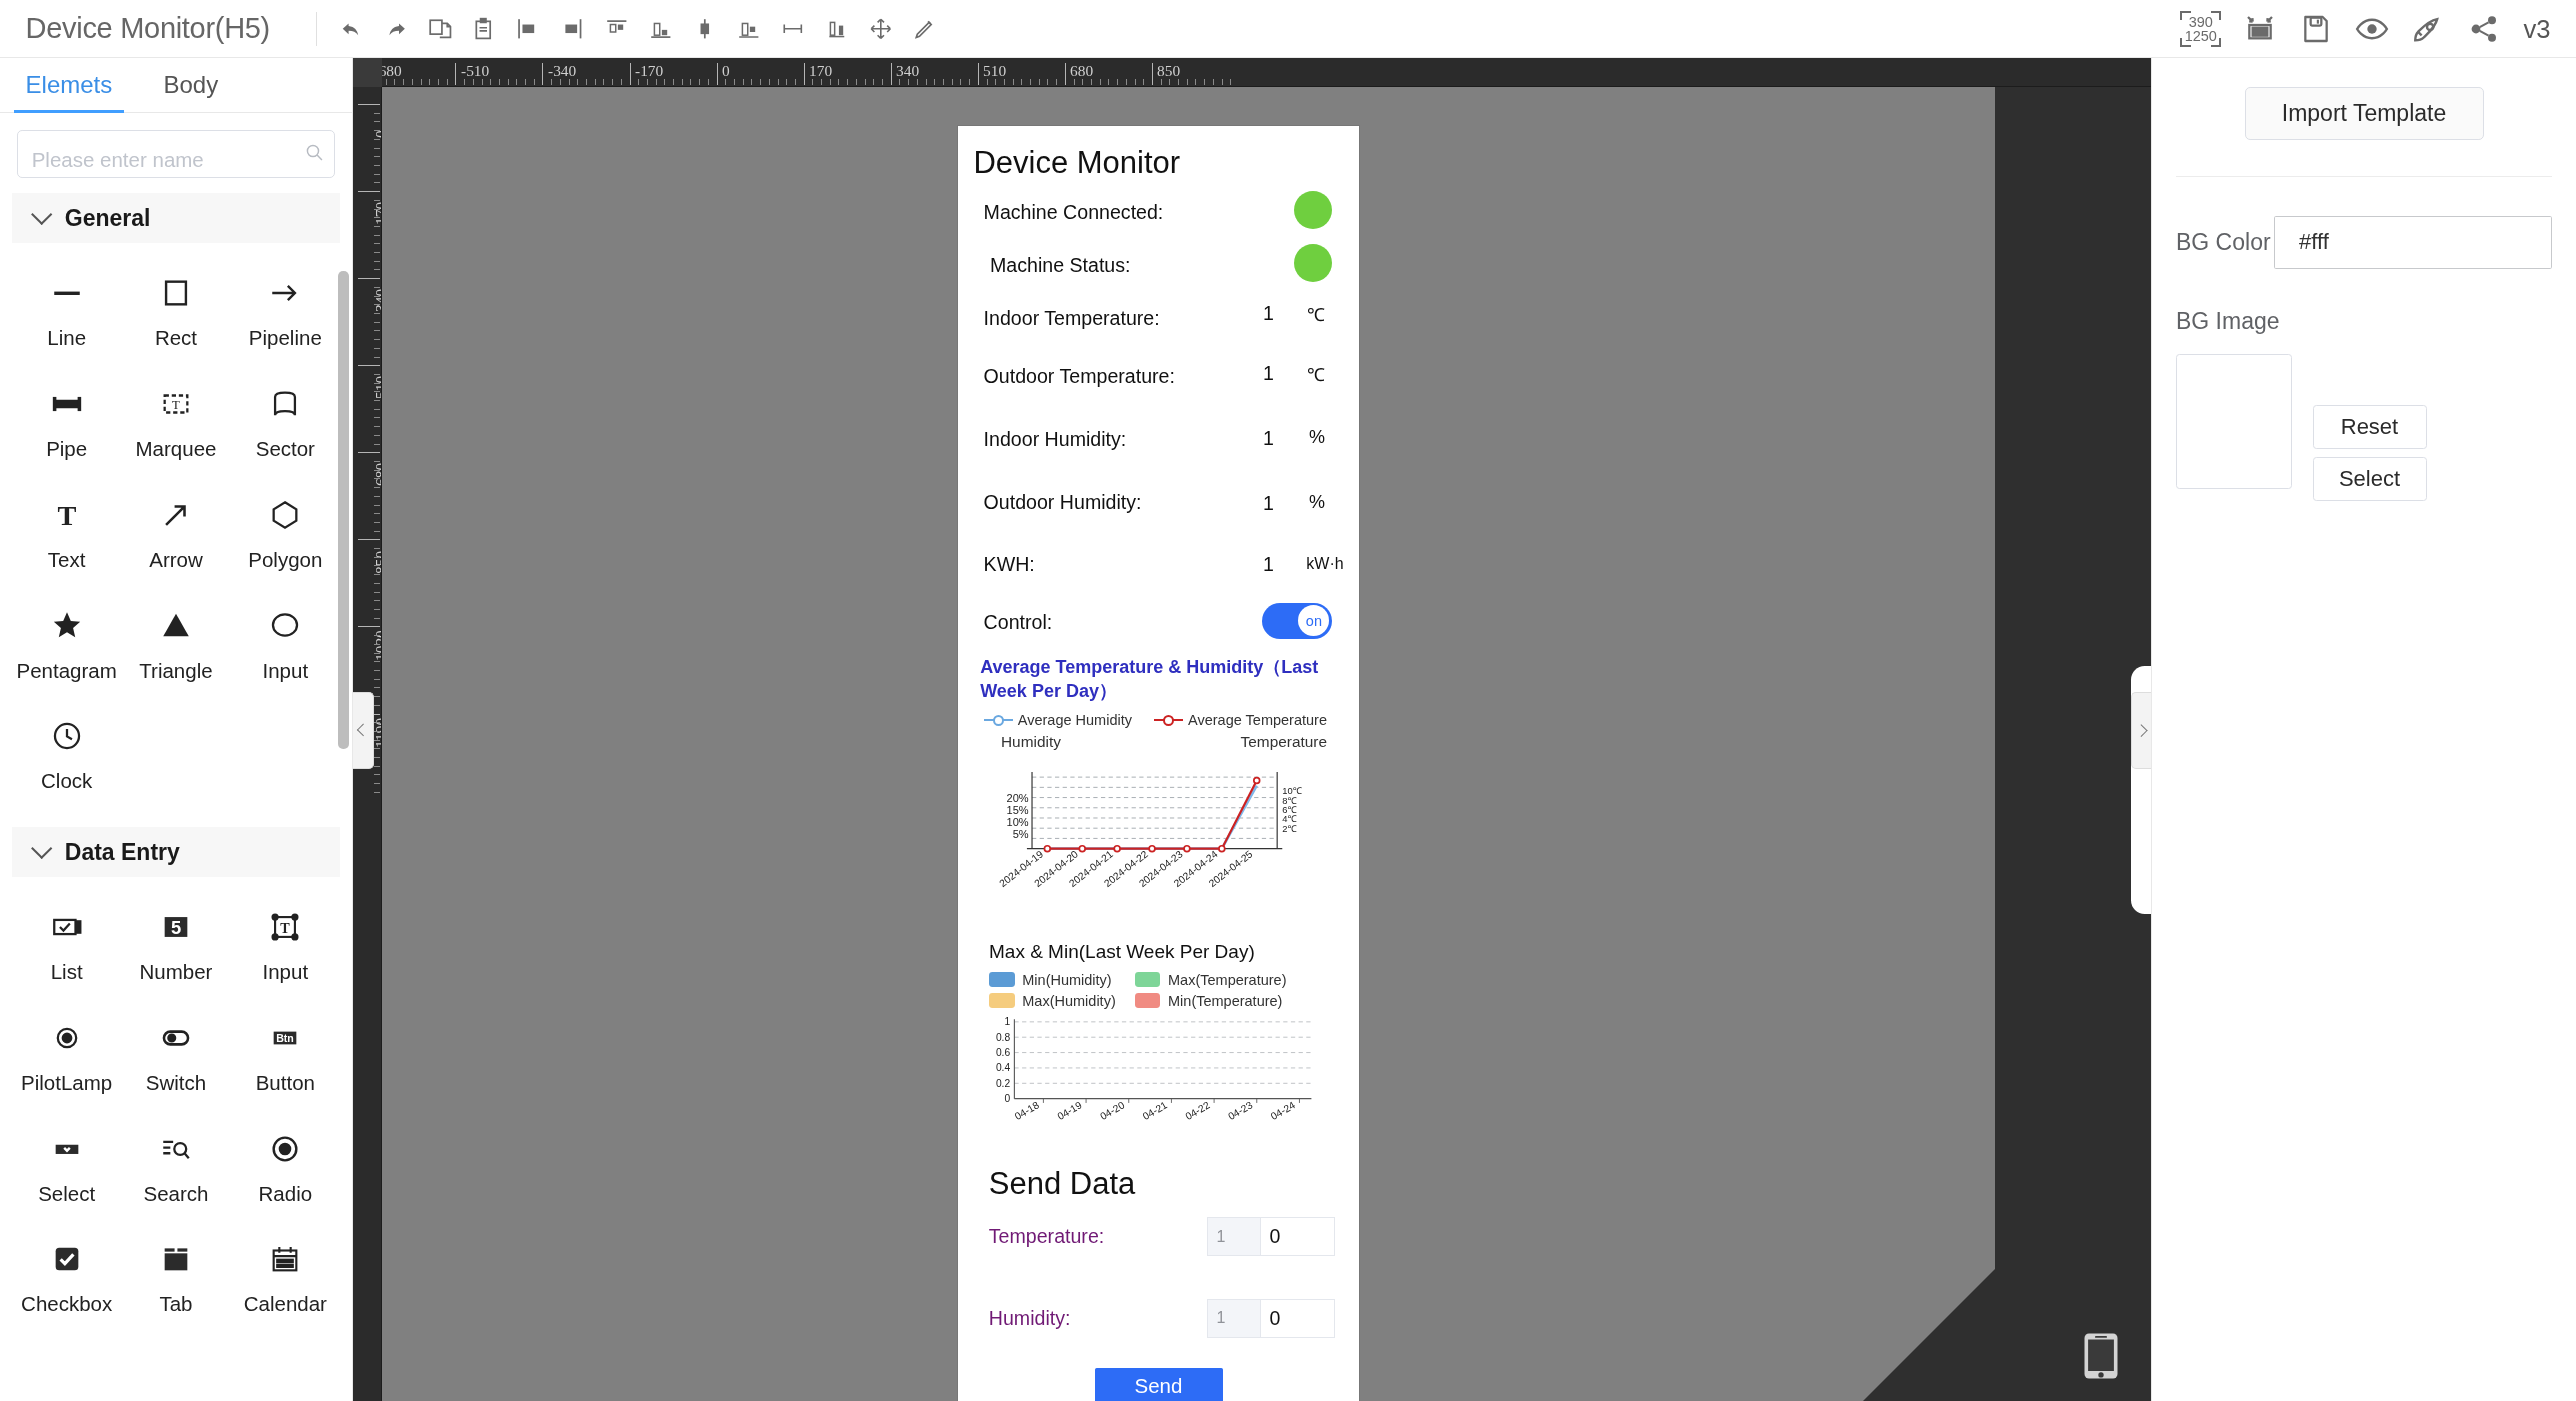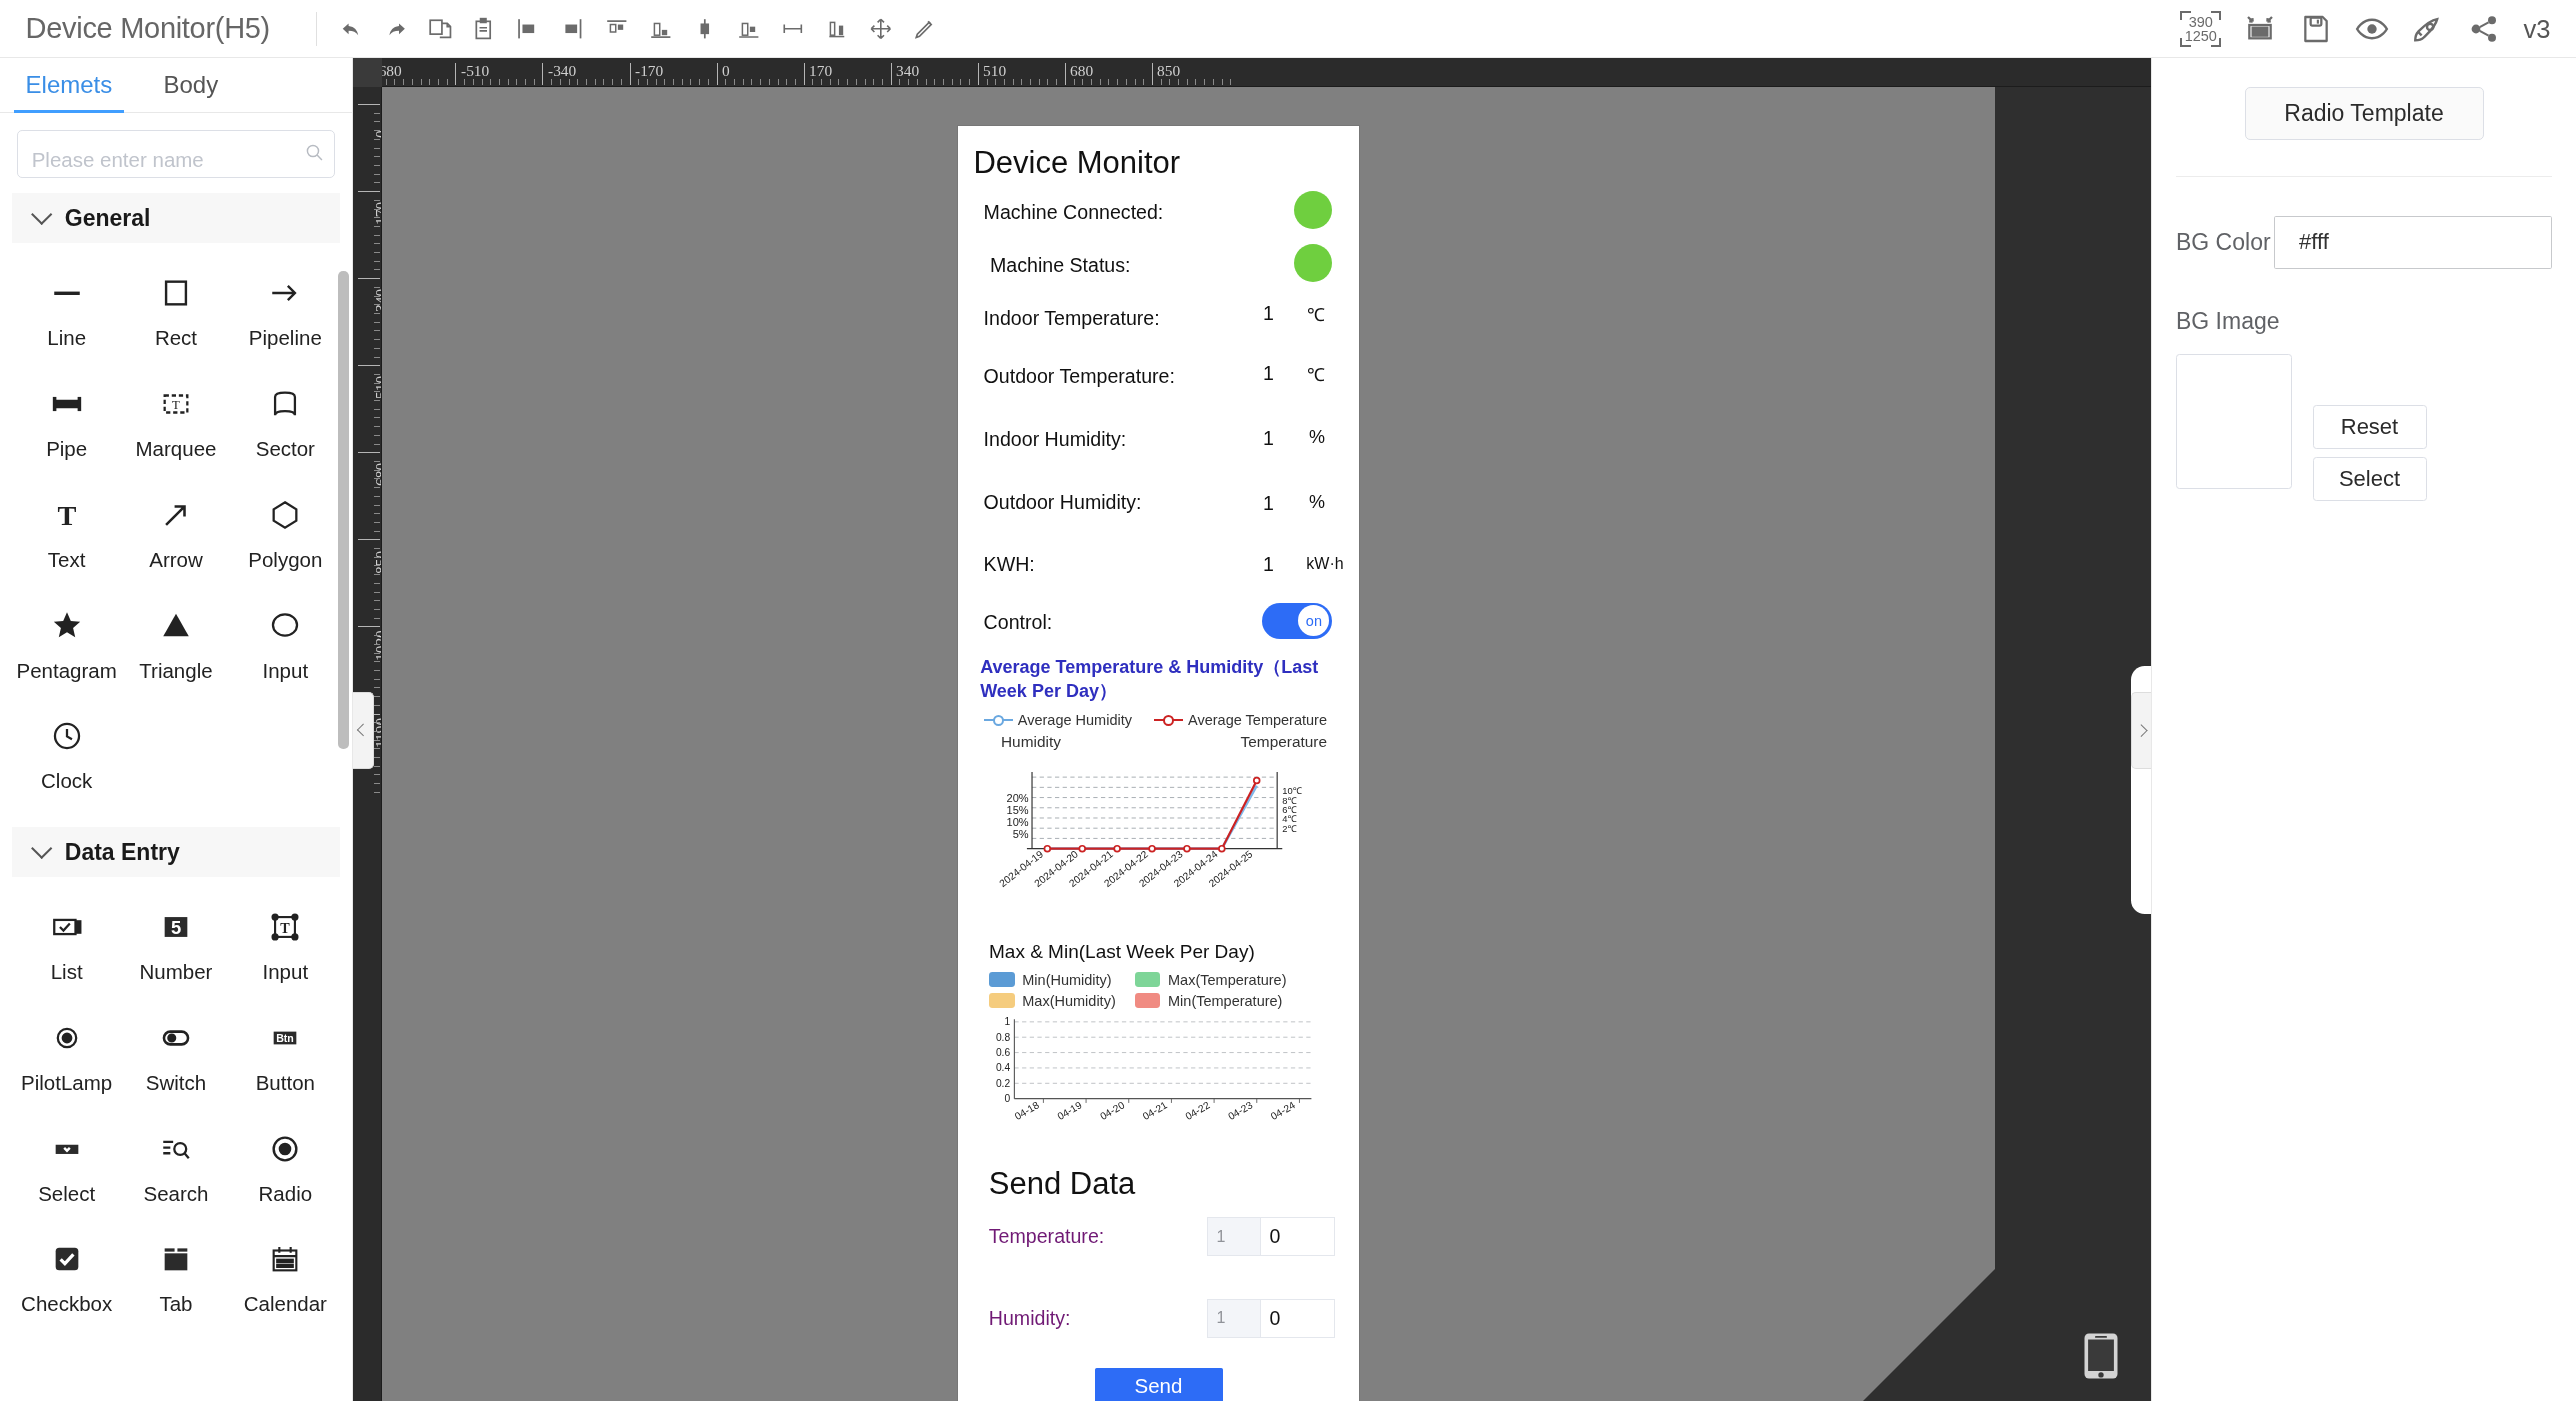--- a/index.html
+++ b/index.html
@@ -1054,21 +1054,21 @@
         <svg width="38" height="48" viewBox="0 0 24 32" fill="#d4d4d4">
           <rect x="1" y="1" width="22" height="30" rx="3"></rect>
           <rect x="3.4" y="5" width="17.2" height="21" fill="#3a3a3a"></rect>
           <rect x="8" y="2.6" width="8" height="1.3" rx="0.6" fill="#3a3a3a"></rect>
           <circle cx="12" cy="28.6" r="1.8" fill="#3a3a3a"></circle>
         </svg>
       </div>
     </div>
 
     <div class="rightpanel">
-      <button class="import-btn">Radio Template</button>
+      <button class="import-btn">Import Template</button>
       <div class="rp-divider"></div>
       <div class="rp-row">
         <span class="rp-label">BG Color</span>
         <span class="rp-input">#fff</span>
       </div>
       <div class="bg-image-label">BG Image</div>
       <div class="bg-image-row">
         <div class="bg-thumb"></div>
         <div class="bg-btns">
           <button class="rp-btn">Reset</button>

